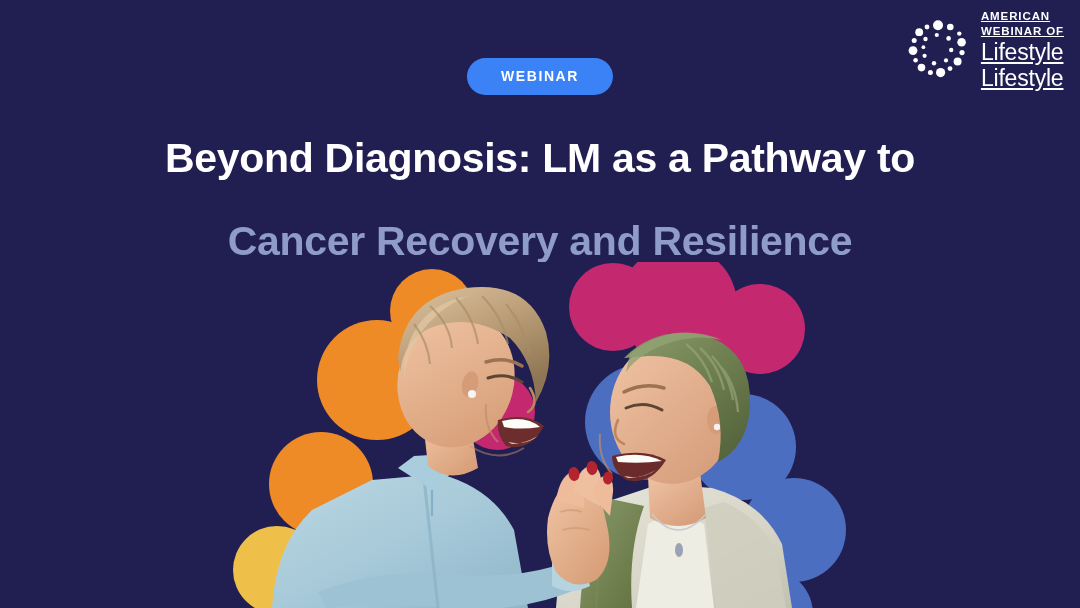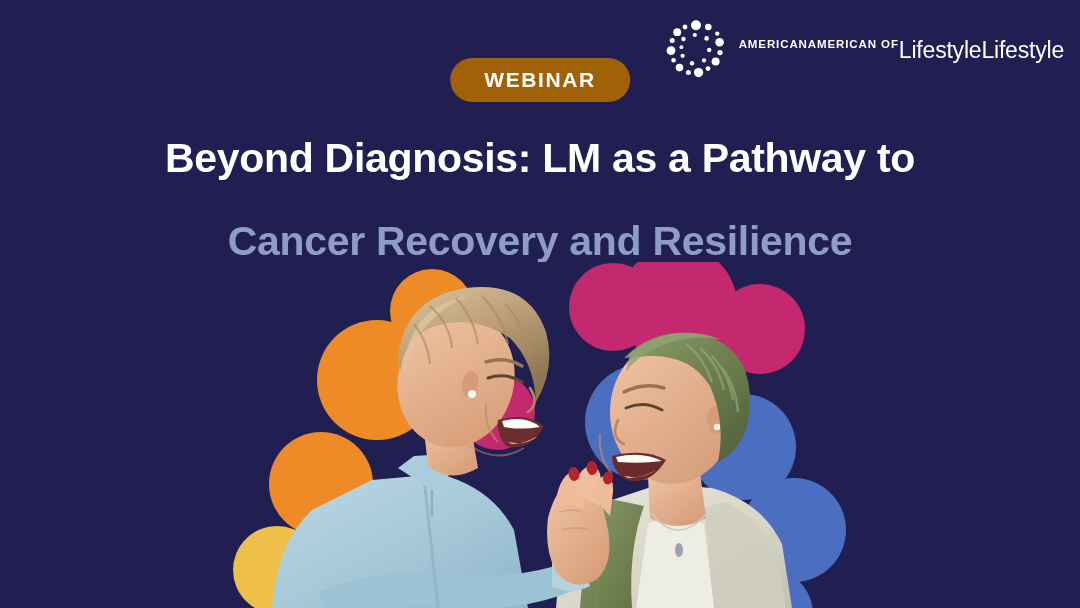--- a/index.html
+++ b/index.html
@@ -23,24 +23,25 @@
     top: 16px;
     right: 16px;
     display: flex;
     align-items: center;
     gap: 12px;
     height: 68px;
   }
   #logo-mark { width: 62px; height: 62px; display: block; flex: 0 0 auto; }
   #logo-wordmark {
     display: flex;
-    flex-direction: row;
+    flex-direction: column;
     justify-content: center;
     color: #ffffff;
     line-height: 1;
+    text-decoration: underline;
   }
   .logo-eyebrow {
     font-size: 11.5px;
     font-weight: bold;
     letter-spacing: 0.9px;
     line-height: 1.28;
     color: #ffffff;
   }
   .logo-name {
     font-size: 23px;
@@ -50,25 +51,25 @@
     color: #ffffff;
     margin-top: 1px;
   }
 
   
   #badge {
     position: absolute;
     top: 58px;
     left: 50%;
     transform: translateX(-50%);
-    background: #a16207;
+    background: #3b82f6;
     color: #ffffff;
     border-radius: 999px;
     padding: 11px 34px 12px;
-    font-size: 21px;
+    font-size: 14px;
     font-weight: bold;
     letter-spacing: 1.6px;
     white-space: nowrap;
     line-height: 1;
   }
 
   
   #headline {
     position: absolute;
     top: 134px;
@@ -132,21 +133,21 @@
         <circle cx="41.6" cy="19.4" r="2.3"></circle>
         <circle cx="44.2" cy="31.0" r="2.2"></circle>
         <circle cx="39.0" cy="41.4" r="2.1"></circle>
         <circle cx="27.0" cy="44.3" r="2.2"></circle>
         <circle cx="17.6" cy="36.8" r="2.1"></circle>
         <circle cx="16.4" cy="28.2" r="1.9"></circle>
       </g>
     </svg>
     <div id="logo-wordmark">
       <span class="logo-eyebrow">AMERICAN</span>
-      <span class="logo-eyebrow">AMERICAN OF</span>
+      <span class="logo-eyebrow">WEBINAR OF</span>
       <span class="logo-name">Lifestyle</span>
       <span class="logo-name">Lifestyle</span>
     </div>
   </div>
 
   <div id="badge">WEBINAR</div>
 
   <div id="headline">
     <span id="title-line1">Beyond Diagnosis: LM as a Pathway to</span>
     <span id="title-line2">Cancer Recovery and Resilience</span>

